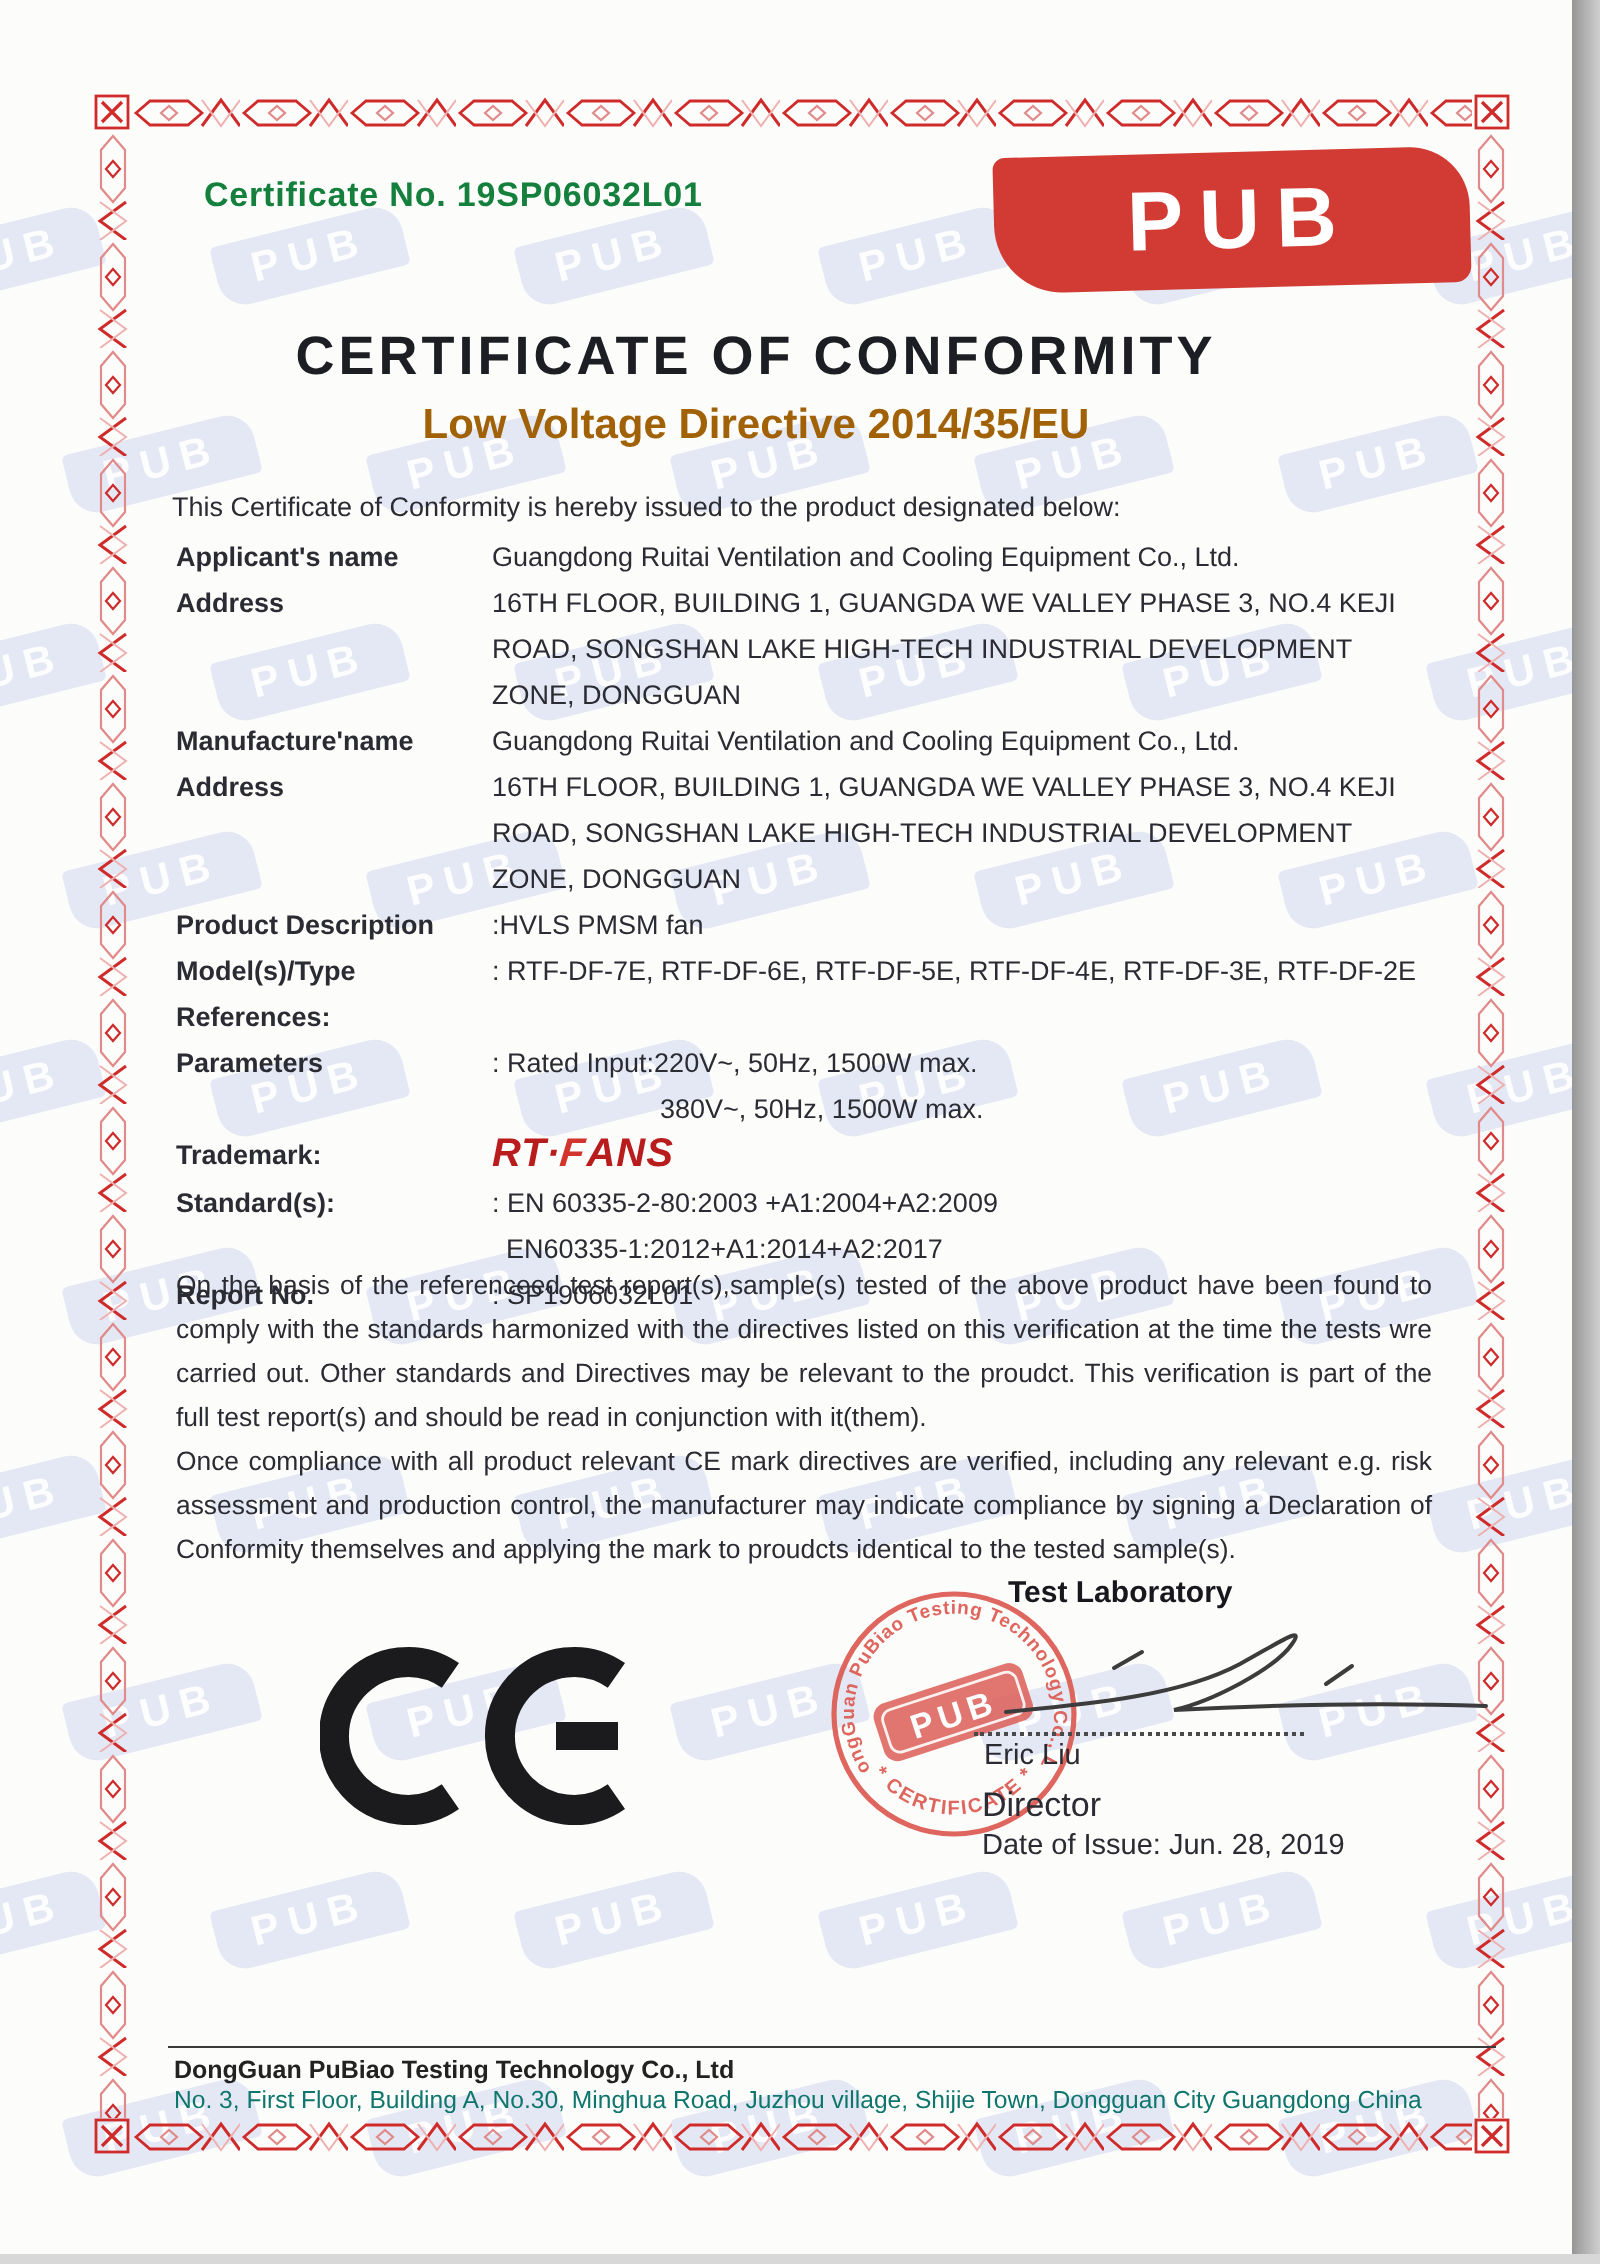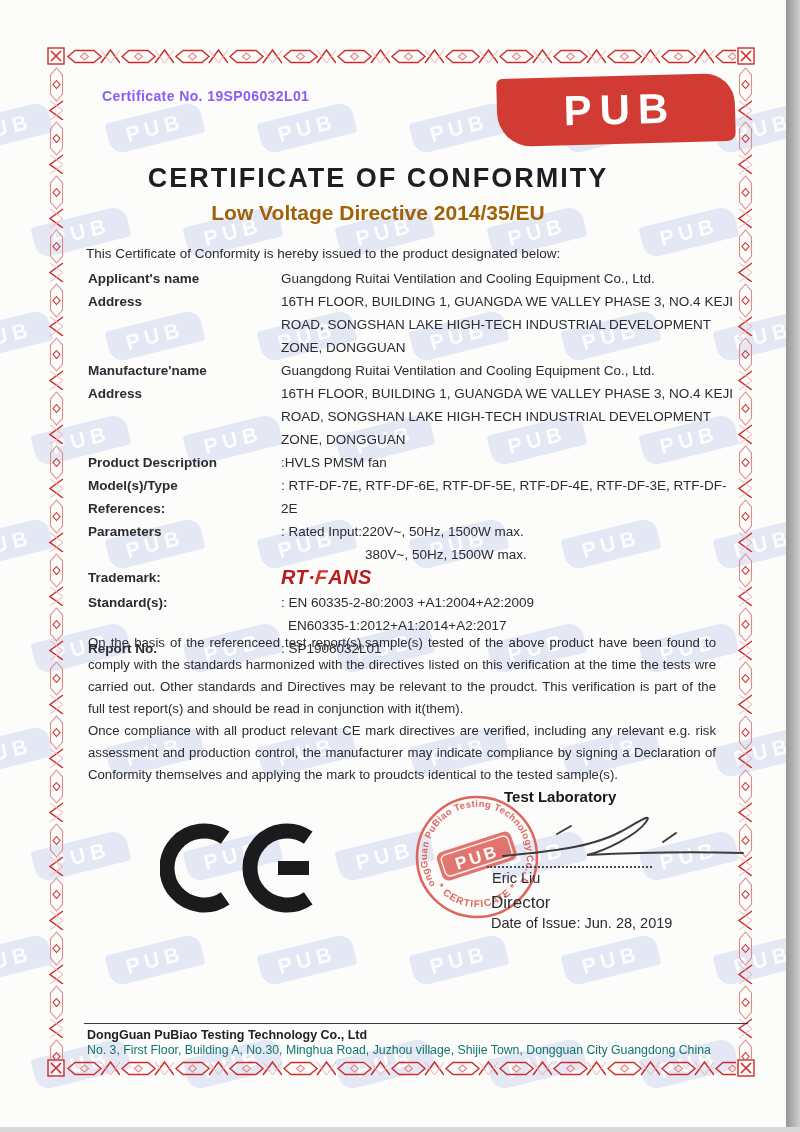--- a/index.html
+++ b/index.html
@@ -8,34 +8,34 @@
   
   .wm-layer{position:absolute;inset:0;z-index:0;pointer-events:none;}
   .wm{position:absolute;width:96px;height:32px;background:rgba(200,209,238,0.45);
       border-radius:3px 14px 3px 14px;transform:rotate(-14deg);
       display:flex;align-items:center;justify-content:center;
       font-weight:bold;font-size:21px;letter-spacing:5px;color:rgba(255,255,255,0.9);}
   
   .b-strip{position:absolute;z-index:2;}
   .corner{position:absolute;z-index:3;width:20px;height:20px;}
   
-  .cert-no{position:absolute;z-index:4;left:102px;top:88px;font-size:14px;font-weight:bold;
-           letter-spacing:.4px;color:#8b5cf6;}
+  .cert-no{position:absolute;z-index:4;left:102px;top:88px;font-size:17px;font-weight:bold;
+           letter-spacing:.4px;color:#15803d;}
   .logo{position:absolute;z-index:4;left:497px;top:76px;width:238px;height:68px;background:#d23b33;
         border-radius:6px 30px 8px 34px;transform:rotate(-1.5deg);
         display:flex;align-items:center;justify-content:center;}
   .logo span{color:#ffffff;font-weight:bold;font-size:42px;letter-spacing:8px;padding-left:8px;}
   .title{position:absolute;z-index:4;left:0;right:44px;top:163px;text-align:center;
          font-size:27px;font-weight:bold;letter-spacing:2px;color:#1d1d24;}
   .subtitle{position:absolute;z-index:4;left:0;right:44px;top:201px;text-align:center;
             font-size:21px;font-weight:bold;color:#a16207;}
   .intro{position:absolute;z-index:4;left:86px;top:246px;font-size:13.5px;}
   
   .fields{position:absolute;z-index:4;left:88px;top:267px;width:650px;font-size:13.5px;line-height:23px;}
-  .frow{display:flex;gap:35px;}
+  .frow{display:flex;}
   .flabel{width:158px;flex:0 0 158px;font-weight:bold;}
   .fvalue{flex:1;}
   .indent{padding-left:84px;}
   .indent-sm{padding-left:7px;}
   .tm{font-style:italic;font-weight:bold;font-size:20px;letter-spacing:.5px;}
   .tm-b{color:#b91c1c;}
   .tm-f{color:#d2342e;display:inline-block;transform:skewX(-6deg);}
   
   .paras{position:absolute;z-index:4;left:88px;top:632px;width:628px;font-size:13.2px;line-height:22px;
          text-align:justify;}

